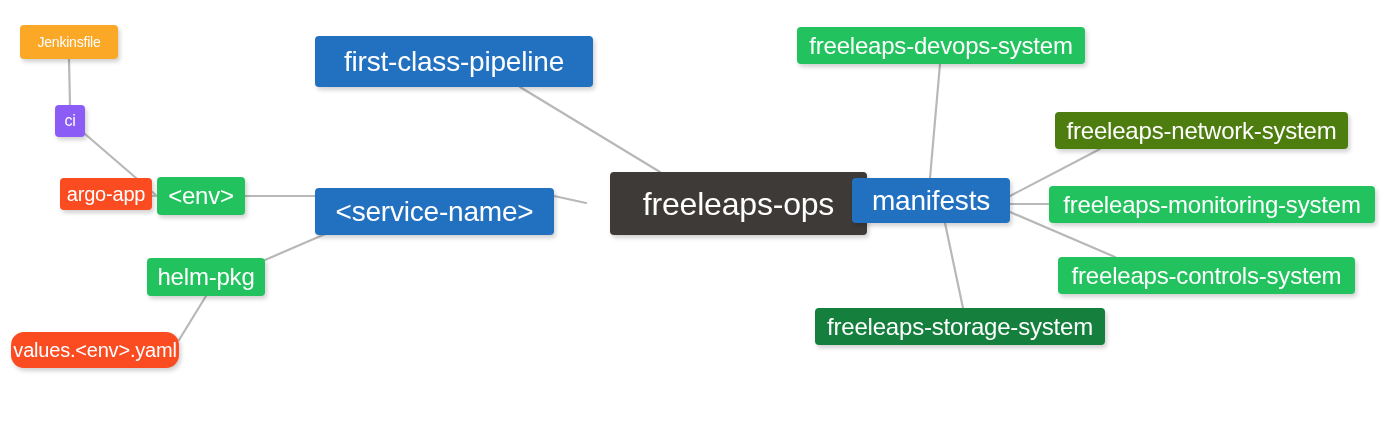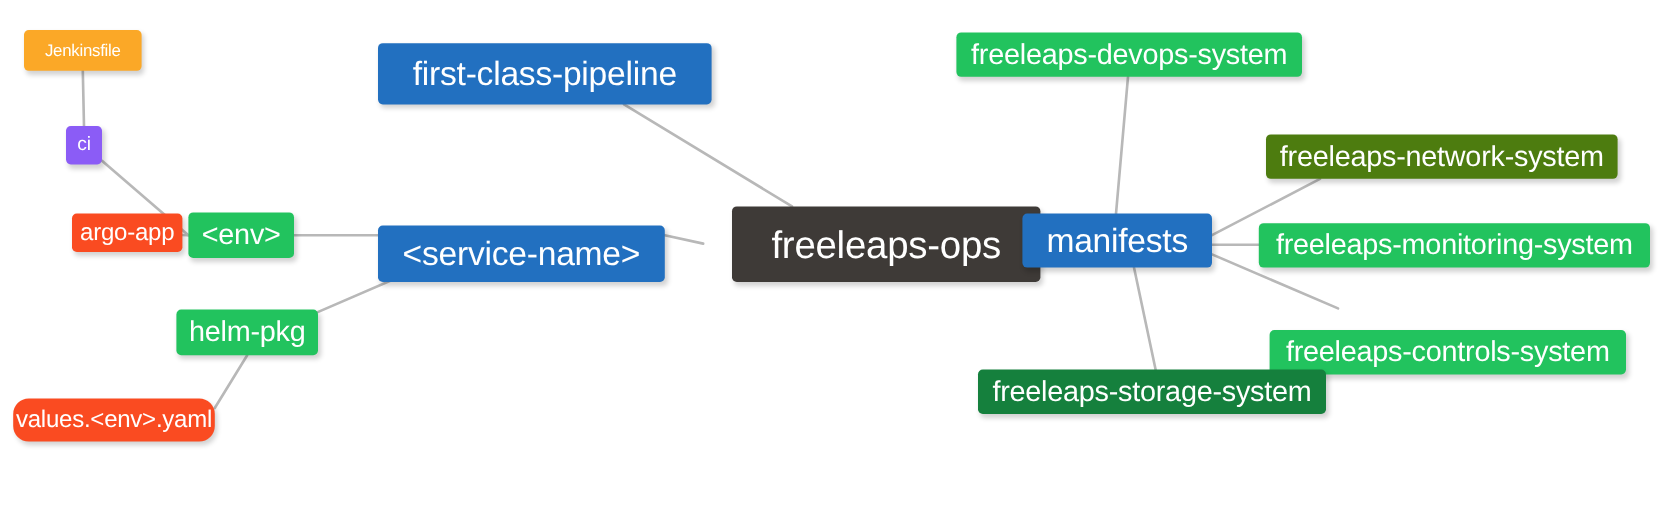--- a/index.html
+++ b/index.html
@@ -111,20 +111,20 @@
       </div>
       <div class="node s-mid" style="left: 797px; top: 27px; width: 288px; height: 37px; background: rgb(34, 195, 94);">
         <span class="node-label">freeleaps-devops-system</span>
       </div>
       <div class="node s-mid" style="left: 1055px; top: 112px; width: 293px; height: 37px; background: #4d7c0f;">
         <span class="node-label">freeleaps-network-system</span>
       </div>
       <div class="node s-mid" style="left: 1049px; top: 186px; width: 326px; height: 37px; background: rgb(34, 195, 94);">
         <span class="node-label">freeleaps-monitoring-system</span>
       </div>
-      <div class="node s-mid" style="left: 1058px; top: 257px; width: 297px; height: 37px; background: rgb(34, 195, 94); margin-top: 18px;">
+      <div class="node s-mid" style="left: 1058px; top: 257px; width: 297px; height: 37px; background: rgb(34, 195, 94);">
         <span class="node-label">freeleaps-controls-system</span>
       </div>
       <div class="node s-mid" style="left: 815px; top: 308px; width: 290px; height: 37px; background: #15803d;">
         <span class="node-label">freeleaps-storage-system</span>
       </div>
     </div>
 </div>
 
 </body></html>

